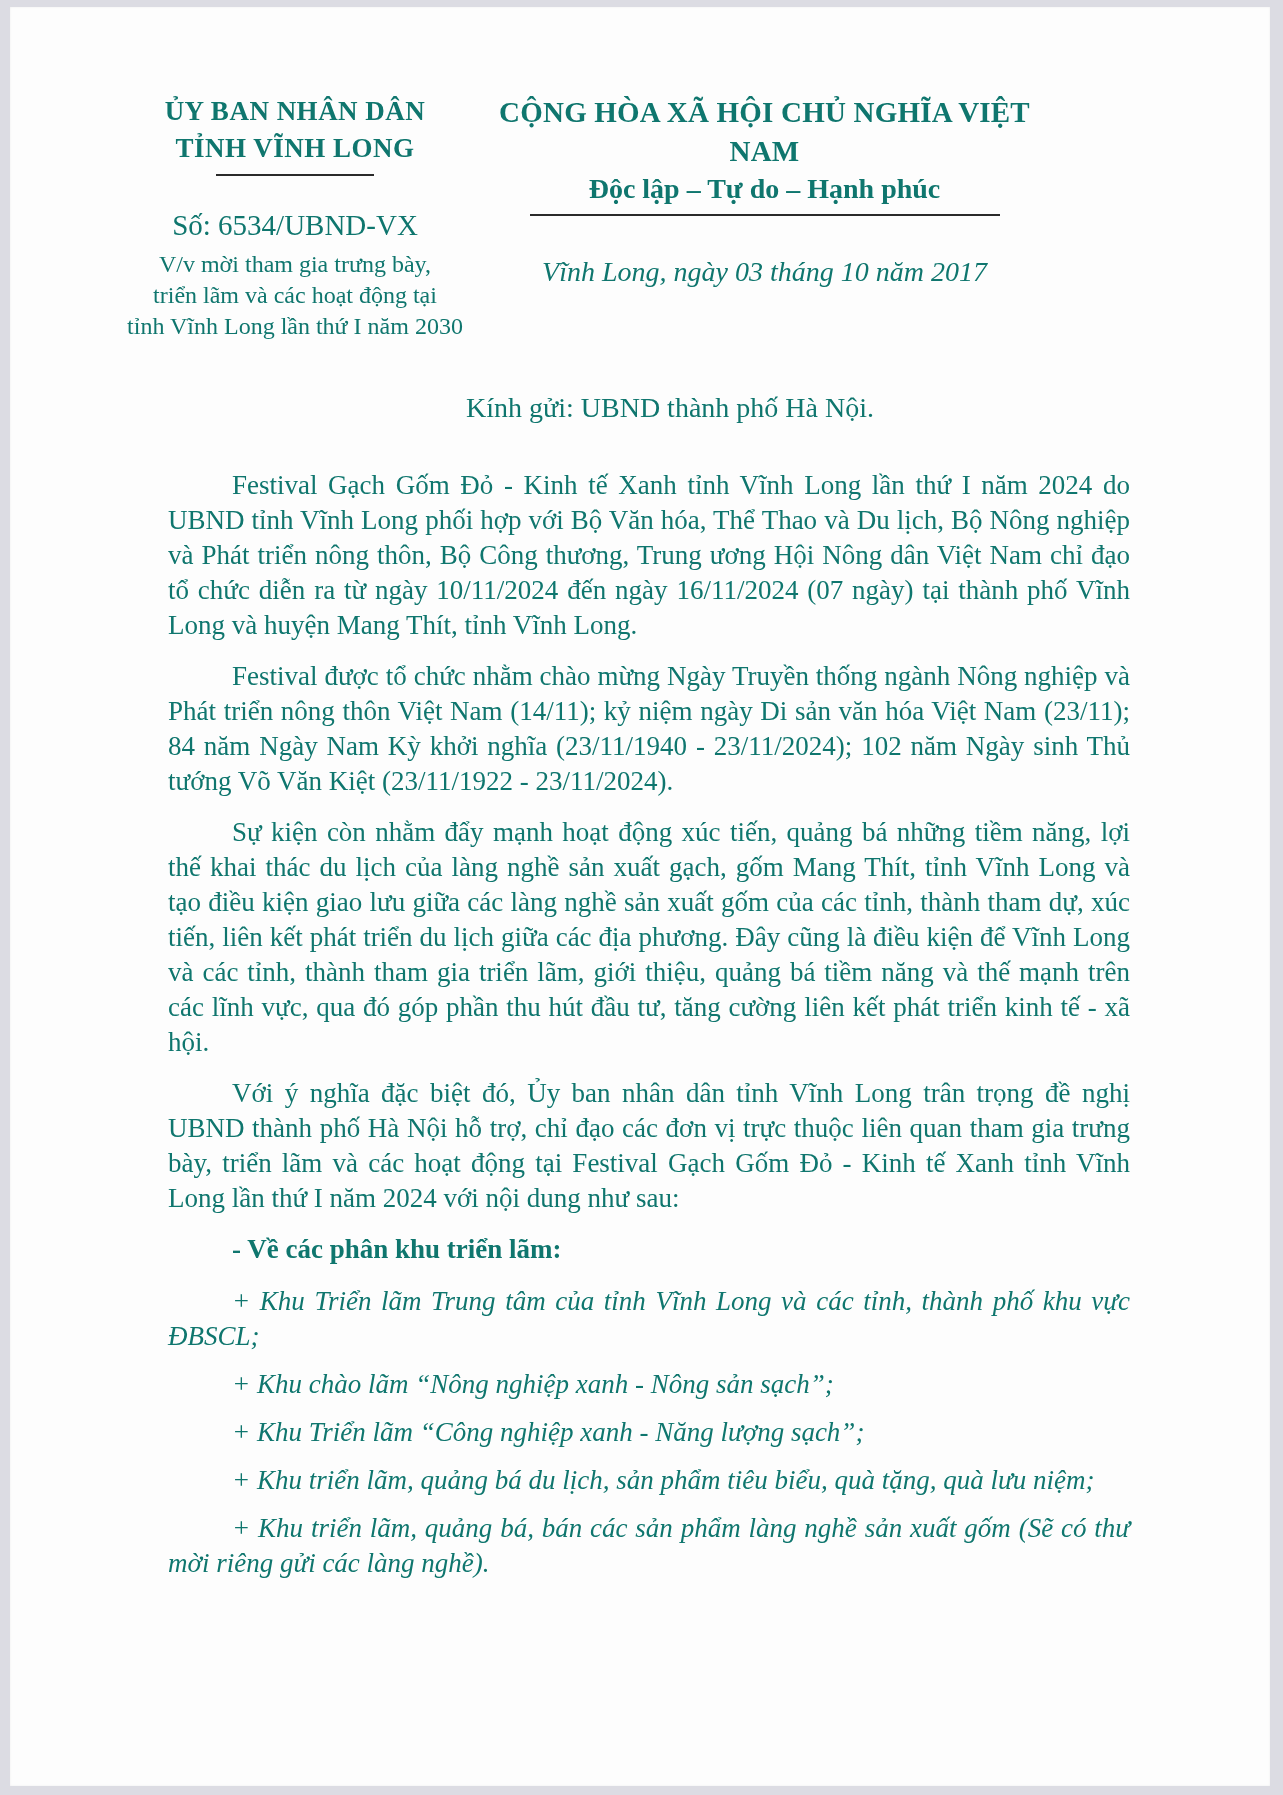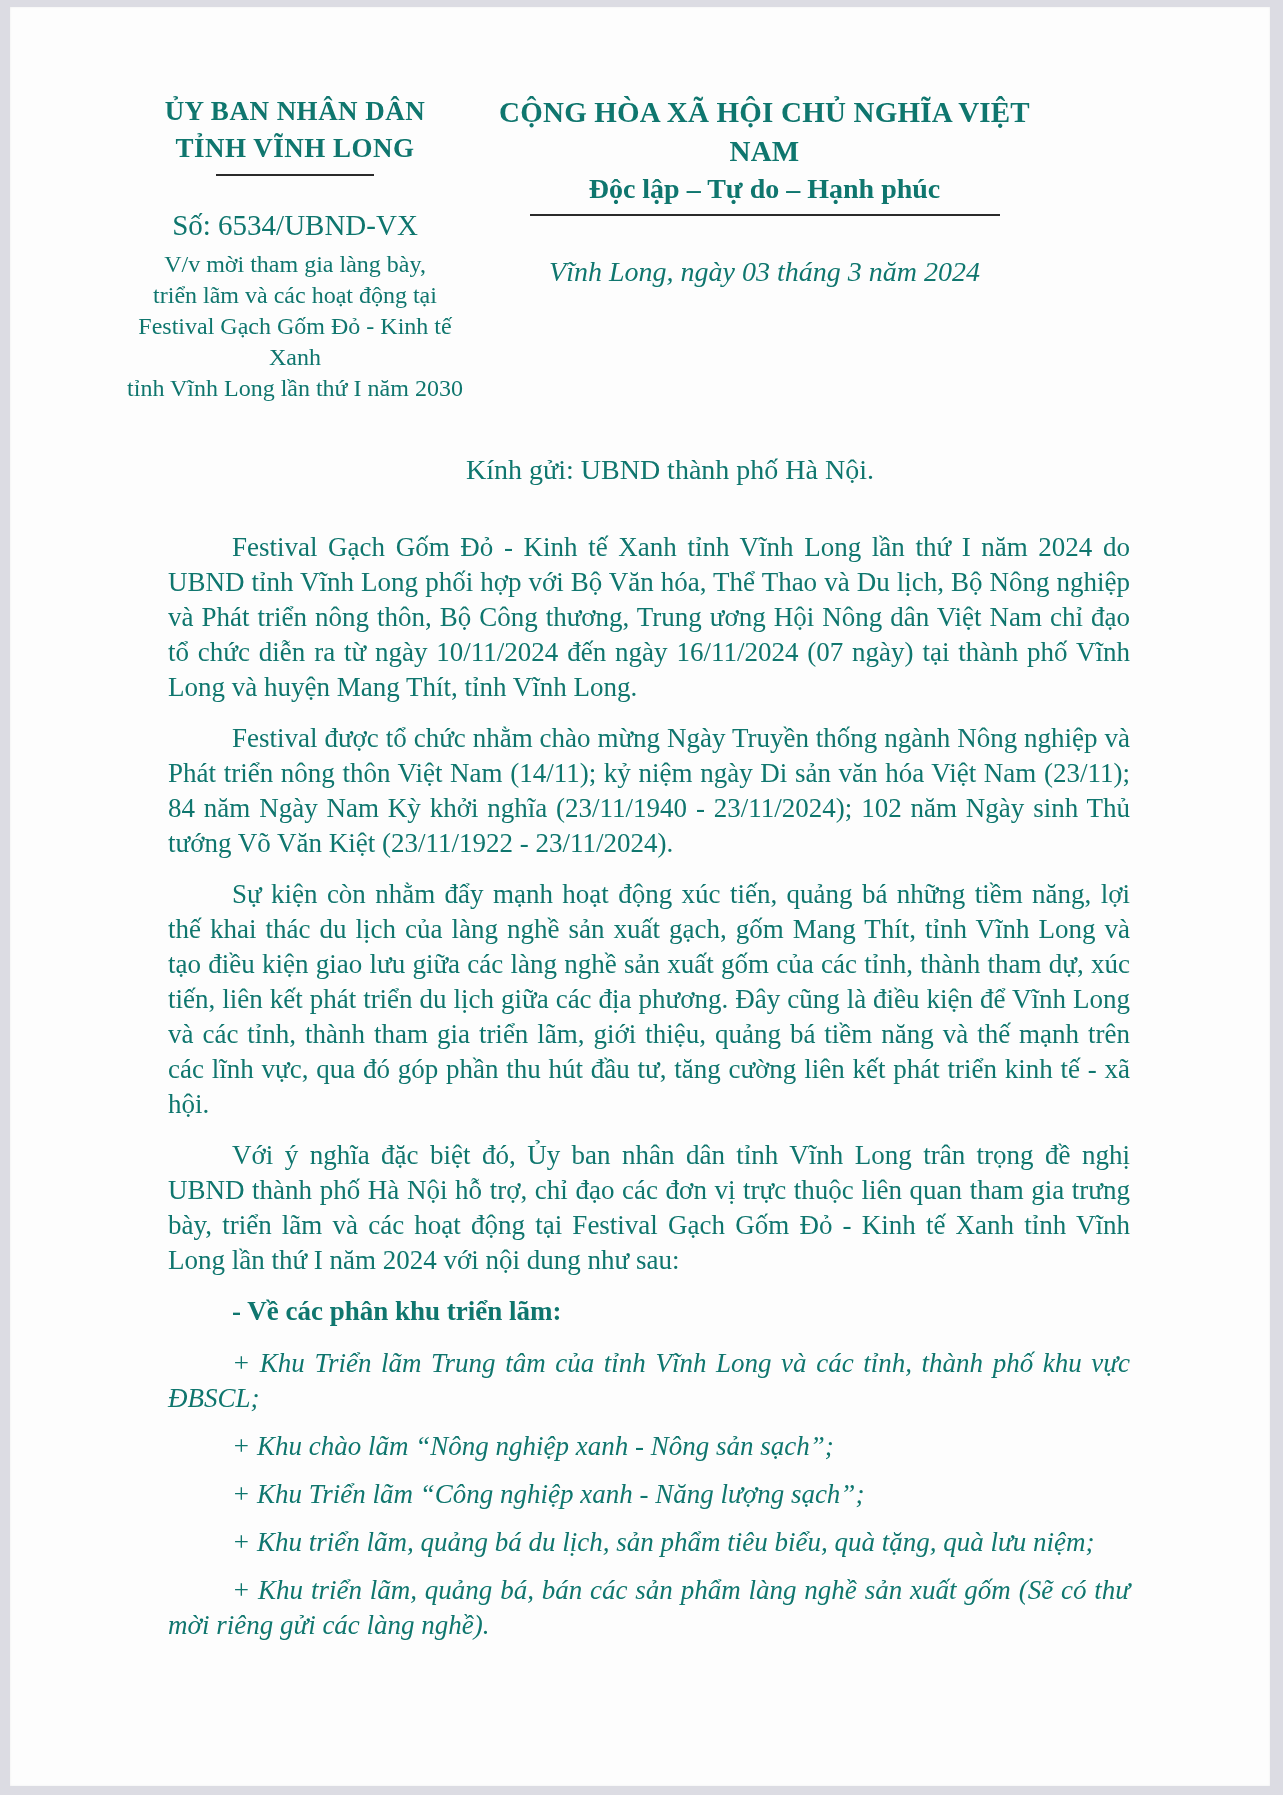--- a/index.html
+++ b/index.html
@@ -127,31 +127,30 @@
 <div class="viewport">
   <div class="sheet">
 
     <div class="header">
       <div class="header-left">
         <div class="org1">ỦY BAN NHÂN DÂN</div>
         <div class="org2">TỈNH  VĨNH LONG</div>
         <div class="rule rule-left"></div>
         <div class="doc-number">Số: 6534/UBND-VX</div>
         <div class="subject">
-          <div>V/v mời tham gia làng bày,</div>
+          <div>V/v mời tham gia trưng bày,</div>
           <div>triển lãm và các hoạt động tại</div>
-          <div>Festival Gạch Gốm Đỏ - Kinh tế Xanh</div>
           <div>tỉnh Vĩnh Long lần thứ I năm 2030</div>
         </div>
       </div>
       <div class="header-right">
         <div class="nation">CỘNG HÒA XÃ HỘI CHỦ NGHĨA VIỆT NAM</div>
         <div class="motto">Độc lập – Tự do – Hạnh phúc</div>
         <div class="rule rule-right"></div>
-        <div class="dateline">Vĩnh Long, ngày 03 tháng 3 năm 2024</div>
+        <div class="dateline">Vĩnh Long, ngày 03 tháng 10 năm 2017</div>
       </div>
     </div>
 
     <div class="salutation">Kính gửi: UBND thành phố Hà Nội.</div>
 
     <div class="body-text">
       <p class="para">Festival Gạch Gốm Đỏ - Kinh tế Xanh tỉnh Vĩnh Long lần thứ I năm 2024 do UBND tỉnh Vĩnh Long phối hợp với Bộ Văn hóa, Thể Thao và Du lịch, Bộ Nông nghiệp và Phát triển nông thôn, Bộ Công thương, Trung ương Hội Nông dân Việt Nam chỉ đạo tổ chức diễn ra từ ngày 10/11/2024 đến ngày 16/11/2024 (07 ngày) tại thành phố Vĩnh Long và huyện Mang Thít, tỉnh Vĩnh Long.</p>
       <p class="para">Festival được tổ chức nhằm chào mừng Ngày Truyền thống ngành Nông nghiệp và Phát triển nông thôn Việt Nam (14/11); kỷ niệm ngày Di sản văn hóa Việt Nam (23/11); 84 năm Ngày Nam Kỳ khởi nghĩa (23/11/1940 - 23/11/2024); 102 năm Ngày sinh Thủ tướng Võ Văn Kiệt (23/11/1922 - 23/11/2024).</p>
       <p class="para">Sự kiện còn nhằm đẩy mạnh hoạt động xúc tiến, quảng bá những tiềm năng, lợi thế khai thác du lịch của làng nghề sản xuất gạch, gốm Mang Thít, tỉnh Vĩnh Long và tạo điều kiện giao lưu giữa các làng nghề sản xuất gốm của các tỉnh, thành tham dự, xúc tiến, liên kết phát triển du lịch giữa các địa phương. Đây cũng là điều kiện để Vĩnh Long và các tỉnh, thành tham gia triển lãm, giới thiệu, quảng bá tiềm năng và thế mạnh trên các lĩnh vực, qua đó góp phần thu hút đầu tư, tăng cường liên kết phát triển kinh tế - xã hội.</p>
       <p class="para">Với ý nghĩa đặc biệt đó, Ủy ban nhân dân tỉnh Vĩnh Long trân trọng đề nghị UBND thành phố Hà Nội hỗ trợ, chỉ đạo các đơn vị trực thuộc liên quan tham gia trưng bày, triển lãm và các hoạt động tại Festival Gạch Gốm Đỏ - Kinh tế Xanh tỉnh Vĩnh Long lần thứ I năm 2024 với nội dung như sau:</p>

